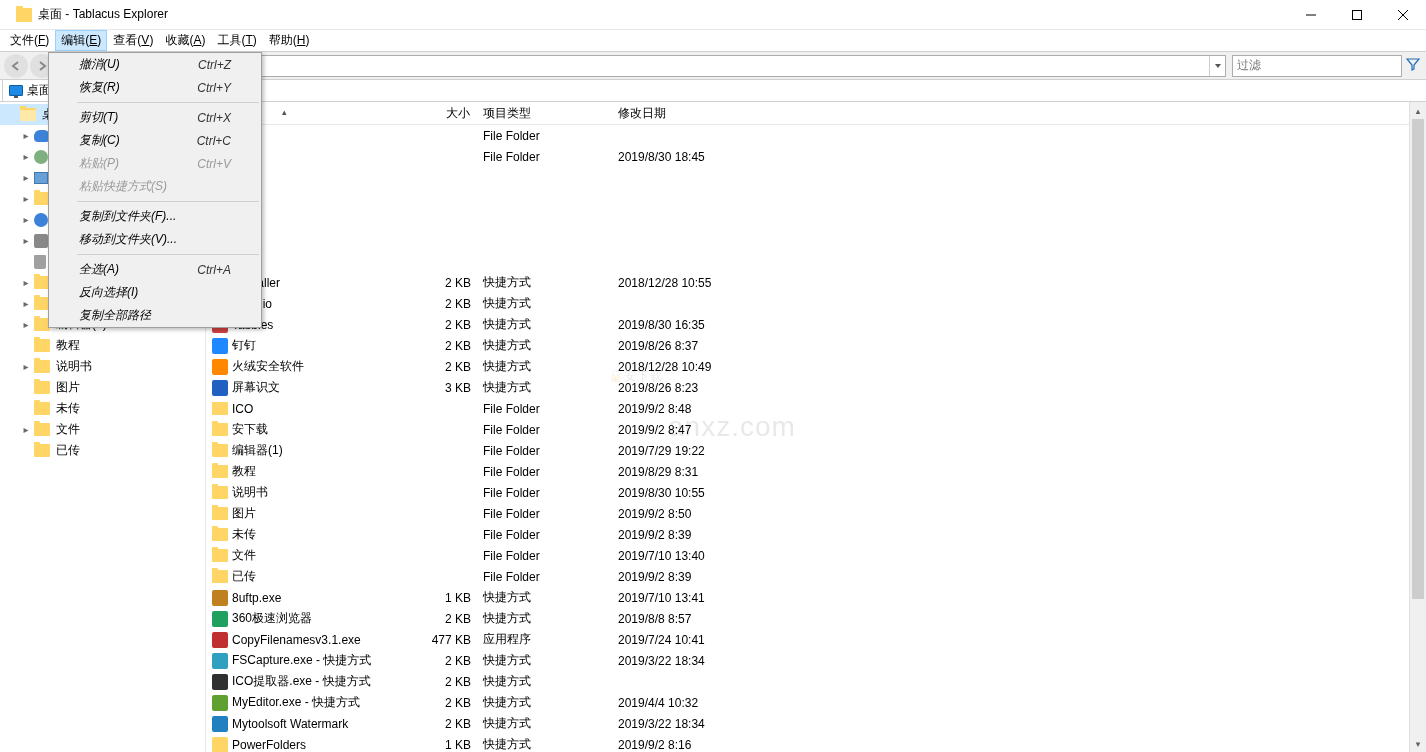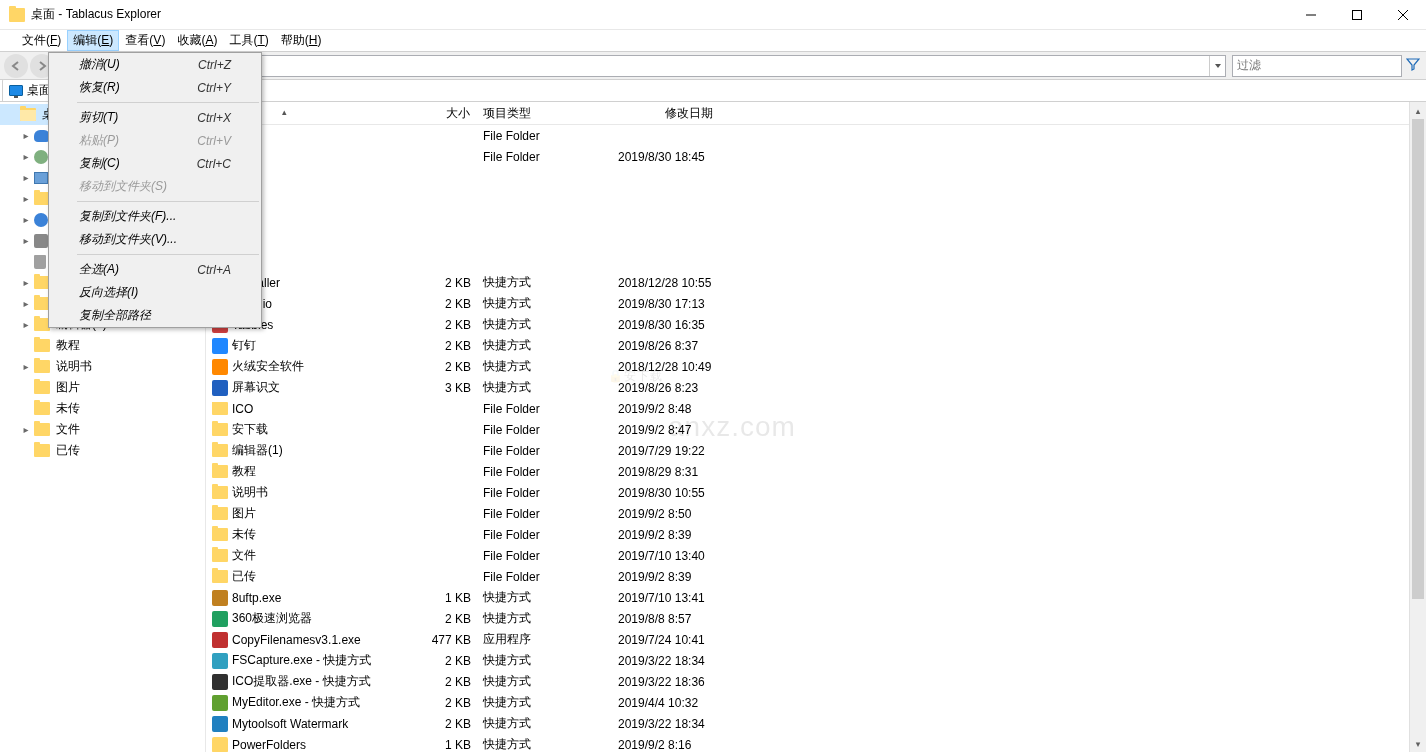--- a/index.html
+++ b/index.html
@@ -1,25 +1,25 @@
 <!DOCTYPE html>
 <html><head>
 <meta charset="utf-8">
 <style>
 * { margin: 0; padding: 0; box-sizing: border-box; font-family: "Microsoft YaHei", "Segoe UI", sans-serif; font-size: 12px; }
 body { background: #fff; overflow: hidden; width: 1426px; height: 752px; position: relative; }
 
-.titlebar { height: 30px; background: #fff; display: flex; align-items: center; padding-left: 9px; border-bottom: 1px solid #e8e8e8; }
+.titlebar { height: 30px; background: #fff; display: flex; align-items: center; padding-left: 16px; border-bottom: 1px solid #e8e8e8; }
 .titlebar .folder-icon { width: 16px; height: 14px; background: #ffd666; border-radius: 1px; margin-right: 6px; position: relative; }
 .titlebar .folder-icon::before { content:""; position:absolute; top:-2px; left:0; width:7px; height:3px; background:#ffd666; border-radius:1px 1px 0 0;}
 .titlebar .title { flex: 1; }
 .win-controls { display: flex; height: 100%; }
 .win-btn { width: 46px; height: 100%; display: flex; align-items: center; justify-content: center; cursor: default; }
 
-.menubar { height: 22px; background: #fff; display: flex; align-items: center; padding-left: 16px; border-bottom: 1px solid #d0d0d0; }
+.menubar { height: 22px; background: #fff; display: flex; align-items: center; padding-left: 4px; border-bottom: 1px solid #d0d0d0; }
 .menu-item { padding: 2px 6px; cursor: default; }
 .menu-item .accel { text-decoration: underline; }
 .menu-item.active { background: #cce8ff; border:1px solid #99d1ff; padding:1px 5px; }
 
 .toolbar { height: 28px; background: #f0f0f0; display: flex; align-items: center; padding: 0 4px; border-bottom: 1px solid #d0d0d0; gap:2px;}
 .nav-btn { width: 24px; height: 24px; border-radius: 50%; background: #e0e0e0; display:flex; align-items:center; justify-content:center; color:#888;}
 .addr-box { flex:1; height:22px; border:1px solid #abadb3; background:#fff; margin:0 4px; display:flex; align-items:center;}
 .addr-dd { width:16px; height:100%; border-left:1px solid #ccc; display:flex;align-items:center;justify-content:center; color:#555;}
 .filter-box { width:170px; height:22px; border:1px solid #abadb3; background:#fff; display:flex; align-items:center; padding:0 4px; color:#777;}
 .filter-icon{ width:18px; text-align:center; color:#1e6bb8; font-size:14px;}
@@ -42,21 +42,21 @@
 .user-ico{width:14px;height:14px;border-radius:50%;background:#7fb07f;flex-shrink:0;}
 .pc-ico{width:14px;height:12px;background:#6aa0d8;border:1px solid #4078b0;flex-shrink:0;}
 .net-ico{width:14px;height:14px;background:#3b82d8;border-radius:50%;flex-shrink:0;}
 .ctrl-ico{width:14px;height:14px;background:#888;border-radius:2px;flex-shrink:0;}
 .recycle-ico{width:12px;height:14px;background:#a0a0a0;border-radius:1px 1px 2px 2px;flex-shrink:0;}
 
 .list-area{ flex:1; position:relative; overflow:hidden;}
 .list-header{ display:flex; height:23px; border-bottom:1px solid #e8e8e8; align-items:center;}
 .col{ padding:0 6px; height:100%; display:flex; align-items:center; border-right:1px solid transparent;}
 .col.sorted::after{content:"▴"; color:#555; font-size:9px; position:relative; left:70px; top:-1px;}
-.c-name{width:176px;} .c-size{width:95px; justify-content:flex-end;} .c-type{width:135px;align-items:center;} .c-date{width:340px;margin-left:47px;}
+.c-name{width:176px;} .c-size{width:95px; justify-content:flex-end;} .c-type{width:135px;align-items:center;} .c-date{width:340px;}
 .list-body{ position:absolute; top:23px; bottom:0; left:0; right:0; overflow-y:scroll;}
 .row{ display:flex; height:21px; align-items:center;}
 .cell{padding:0 6px; overflow:hidden; white-space:nowrap; text-overflow:ellipsis;}
 .cell.name{width:176px; display:flex; align-items:center; gap:4px;}
 .cell.size{width:95px; text-align:right;}
 .cell.type{width:135px;}
 .cell.date{width:340px;}
 .app-ico{width:16px;height:16px;border-radius:2px;flex-shrink:0;}
 .scrollbar{position:absolute;right:0;top:0;bottom:0;width:17px;background:#f0f0f0;border-left:1px solid #e0e0e0;}
 .sb-btn{height:17px;display:flex;align-items:center;justify-content:center;color:#606060;font-size:9px;}
@@ -304,21 +304,20 @@
           <div class="cell type">快捷方式</div>
           <div class="cell date">2018/12/28 10:55</div>
         </div>
         <div class="row">
           <div class="cell name">
             <span class="app-ico" style="background: rgb(106, 76, 160);"></span>
             <span>l Studio</span>
           </div>
           <div class="cell size">2 KB</div>
           <div class="cell type">快捷方式</div>
-          <div class="cell date">2019/8/30 17:13</div>
         </div>
         <div class="row">
           <div class="cell name">
             <span class="app-ico" style="background: rgb(208, 64, 64);"></span>
             <span>Tabbles</span>
           </div>
           <div class="cell size">2 KB</div>
           <div class="cell type">快捷方式</div>
           <div class="cell date">2019/8/30 16:35</div>
         </div>
@@ -466,21 +465,20 @@
           <div class="cell type">快捷方式</div>
           <div class="cell date">2019/3/22 18:34</div>
         </div>
         <div class="row">
           <div class="cell name">
             <span class="app-ico" style="background: rgb(48, 48, 48);"></span>
             <span>ICO提取器.exe - 快捷方式</span>
           </div>
           <div class="cell size">2 KB</div>
           <div class="cell type">快捷方式</div>
-          <div class="cell date">2019/3/22 18:36</div>
         </div>
         <div class="row">
           <div class="cell name">
             <span class="app-ico" style="background: rgb(96, 160, 48);"></span>
             <span>MyEditor.exe - 快捷方式</span>
           </div>
           <div class="cell size">2 KB</div>
           <div class="cell type">快捷方式</div>
           <div class="cell date">2019/4/4 10:32</div>
         </div>
@@ -519,30 +517,30 @@
     </div>
   <div class="dd-item">
       <span class="lbl">恢复(R)</span>
       <span class="sc">Ctrl+Y</span>
     </div>
   <div class="dd-sep"></div>
   <div class="dd-item">
       <span class="lbl">剪切(T)</span>
       <span class="sc">Ctrl+X</span>
     </div>
+  <div class="dd-item">
+      <span class="lbl">复制(C)</span>
+      <span class="sc">Ctrl+C</span>
+    </div>
   <div class="dd-item disabled">
       <span class="lbl">粘贴(P)</span>
       <span class="sc">Ctrl+V</span>
     </div>
-  <div class="dd-item">
-      <span class="lbl">复制(C)</span>
-      <span class="sc">Ctrl+C</span>
-    </div>
   <div class="dd-item disabled">
-      <span class="lbl">移动到文件夹(S)</span>
+      <span class="lbl">粘贴快捷方式(S)</span>
     </div>
   <div class="dd-sep"></div>
   <div class="dd-item">
       <span class="lbl">复制到文件夹(F)...</span>
     </div>
   <div class="dd-item">
       <span class="lbl">移动到文件夹(V)...</span>
     </div>
   <div class="dd-sep"></div>
   <div class="dd-item">

